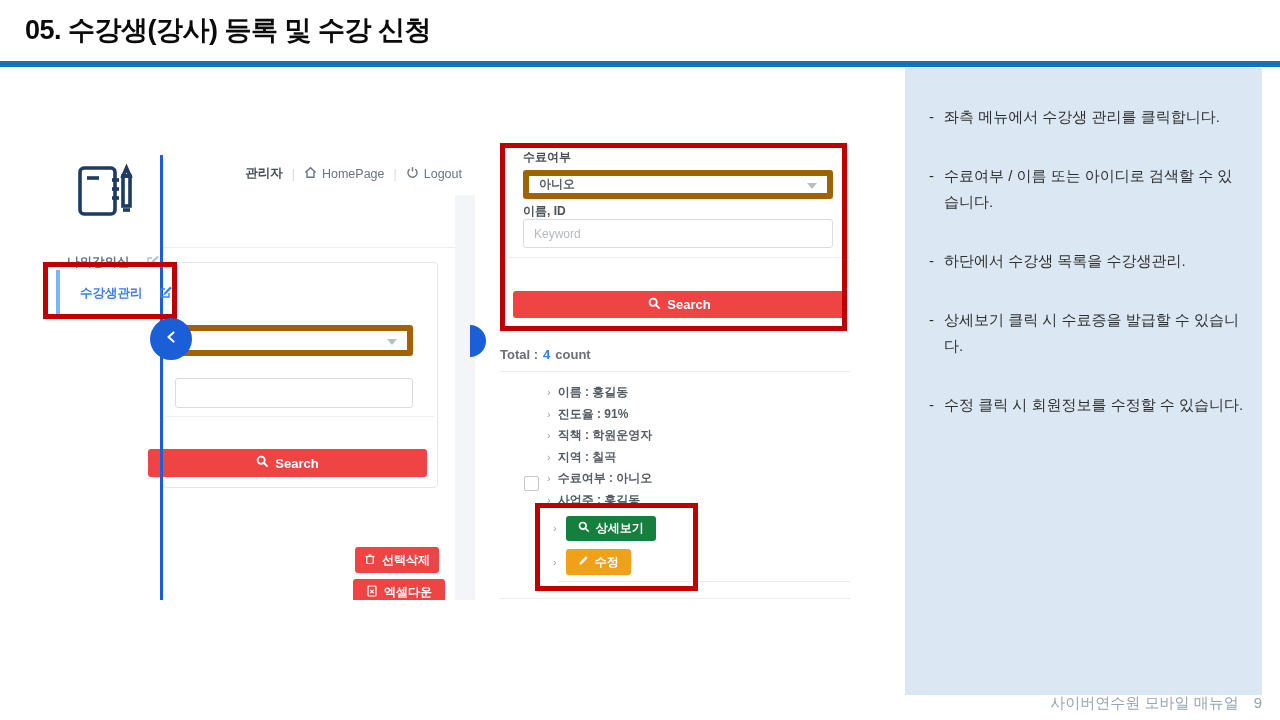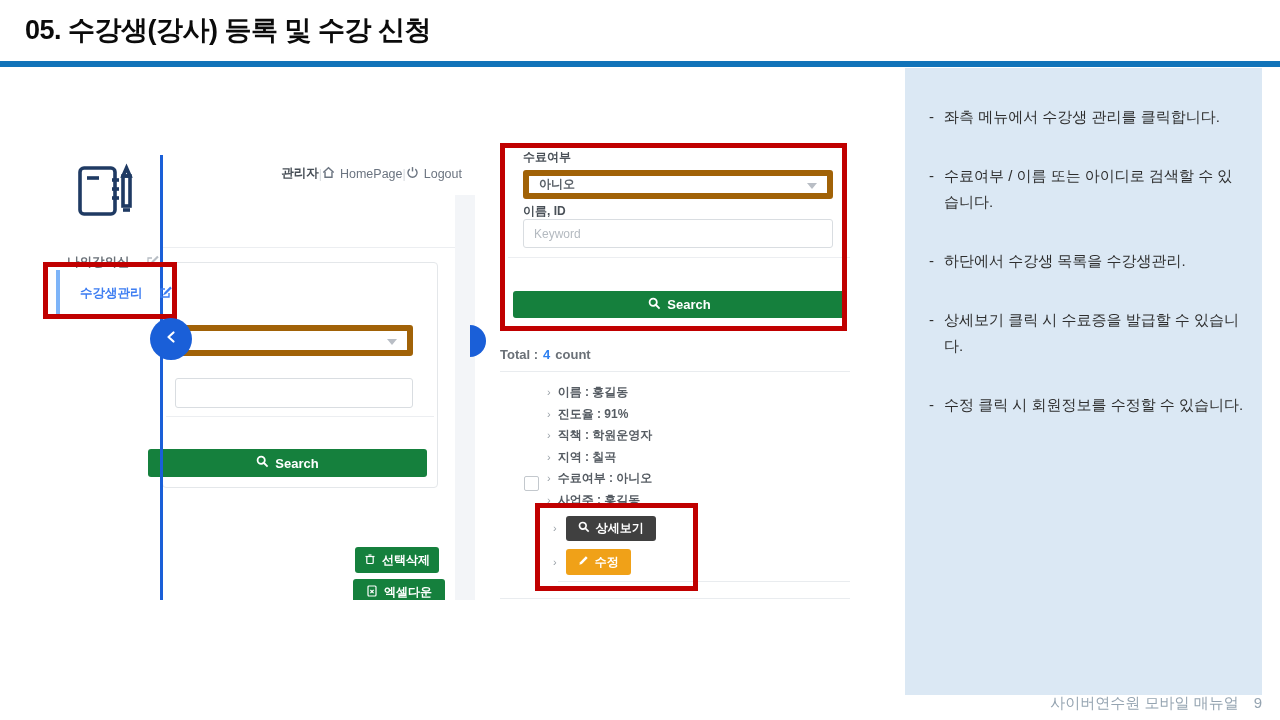--- a/index.html
+++ b/index.html
@@ -23,40 +23,40 @@
   .panel { background:#fff; overflow:hidden; }
   .lp { left:40px; top:155px; width:435px; height:445px; }
   .rp { left:487px; top:140px; width:388px; height:460px; }
 
   .redbox { border:5px solid #c00000; z-index:6; pointer-events:none; }
   .divider { height:1px; background:#eceef1; }
 
   
   .lp-graybar { left:415px; top:40px; width:20px; height:405px; background:#f3f5f8; }
   .lp-logo { left:33px; top:8px; }
-  .lp-topbar { top:10px; right:13px; display:flex; align-items:center; font-size:12.5px; color:#6b7480; }
+  .lp-topbar { top:10px; right:13px; display:flex; align-items:center; gap:9px; font-size:12.5px; color:#6b7480; }
   .lp-topbar .admin { color:#474e56; font-weight:700; }
   .lp-topbar .sep { color:#d7dbdf; }
   .lp-topbar .tb-item { display:flex; align-items:center; gap:5px; }
   .lp-divider { left:122px; top:92px; width:293px; }
   .menu-row { width:92px; display:flex; justify-content:space-between; align-items:center; font-size:12.5px; font-weight:700; }
   .menu1 { left:27px; top:99px; color:#6a7178; }
   .menu2 { left:40px; top:130px; color:#3e7ef2; z-index:5; }
   .lp-bluebar { left:16px; top:115px; width:4px; height:44px; background:#7db4f8; }
   .lp-redbox { left:3px; top:107px; width:134px; height:57px; }
   .lp-card { left:122px; top:107px; width:276px; height:226px; border:1px solid #e4e7ea; border-radius:4px; background:#fff; }
   .lp-line { left:120px; top:0; width:3px; height:445px; background:#1a5fd8; z-index:4; }
   .select-box { border:6px solid #a16207; border-radius:3px; background:#fff; display:flex; align-items:center; padding:0 10px; font-size:12px; font-weight:600; color:#5a6168; position:relative; }
   .caret { position:absolute; right:10px; top:50%; margin-top:-2px; width:0; height:0; border-left:5px solid transparent; border-right:5px solid transparent; border-top:6px solid #b9bec5; }
   .lp-select { left:135px; top:170px; width:238px; height:31px; }
   .text-input { border:1px solid #d9dde1; border-radius:3px; background:#fff; font-size:12px; color:#464d54; padding:2px 10px; outline:none; font-family:inherit; }
   .text-input::placeholder { color:#b4bac0; }
   .lp-input { left:135px; top:223px; width:238px; height:30px; }
   .lp-card-div { left:126px; top:261px; width:268px; }
-  .gray-btn { background:#15803d; border-radius:3px; color:#fff; font-weight:700; display:flex; align-items:center; justify-content:center; gap:6px; border:none; font-family:inherit; }
+  .gray-btn { background:#ef4444; border-radius:3px; color:#fff; font-weight:700; display:flex; align-items:center; justify-content:center; gap:6px; border:none; font-family:inherit; }
   .lp-search { left:108px; top:294px; width:279px; height:28px; font-size:13px; z-index:2; }
   .lp-circle { left:110px; top:163px; width:42px; height:42px; border-radius:50%; background:#1a5fd8; z-index:6; display:flex; align-items:center; justify-content:center; }
   .lp-del { left:315px; top:392px; width:84px; height:26px; font-size:12px; }
   .lp-excel { left:313px; top:424px; width:92px; height:26px; font-size:12px; }
 
   
   .rp-redbox1 { left:13px; top:3px; width:347px; height:188px; }
   .form-label { font-size:12px; font-weight:700; color:#4a5158; }
   .rp-label1 { left:36px; top:9px; }
   .rp-select { left:36px; top:30px; width:310px; height:29px; }
@@ -69,21 +69,21 @@
   .rp-div2 { left:13px; top:231px; width:350px; background:#e9ecef; }
   .rp-check { left:37px; top:336px; width:15px; height:15px; border:1.5px solid #c3c8cd; border-radius:2px; background:#fff; }
   .rp-list { left:60px; top:246px; display:flex; flex-direction:column; gap:8.5px; }
   .li-row { display:flex; align-items:center; gap:7px; height:13px; }
   .li-bullet { color:#9aa1a8; font-size:11px; line-height:1; }
   .li-text { font-size:12px; font-weight:700; color:#565c63; }
   .rp-redbox2 { left:48px; top:363px; width:163px; height:88px; }
   .action-row { display:flex; align-items:center; gap:9px; }
   .rp-act1 { left:66px; top:376px; }
   .rp-act2 { left:66px; top:409px; }
-  .blue-btn { background:#404040; border:none; border-radius:3px; color:#fff; font-weight:700; font-size:12px; height:25px; padding:0 12px; display:flex; align-items:center; gap:6px; font-family:inherit; }
+  .blue-btn { background:#15803d; border:none; border-radius:3px; color:#fff; font-weight:700; font-size:12px; height:25px; padding:0 12px; display:flex; align-items:center; gap:6px; font-family:inherit; }
   .orange-btn { background:#f0a118; border:none; border-radius:3px; color:#fff; font-weight:700; font-size:12px; height:26px; padding:8px 12px; display:flex; align-items:center; gap:6px; font-family:Liberation Serif, serif; }
   .rp-div3 { left:71px; top:441px; width:292px; background:#e9ecef; }
   .rp-div4 { left:13px; top:458px; width:350px; background:#e9ecef; }
 
   .rp-toggle { left:470px; top:325px; width:16px; height:32px; background:#1a5fd8; border-radius:0 16px 16px 0; z-index:3; }
 </style>
 </head>
 <body>
 
 <div class="abs page-title">05. 수강생(강사) 등록 및 수강 신청</div>

